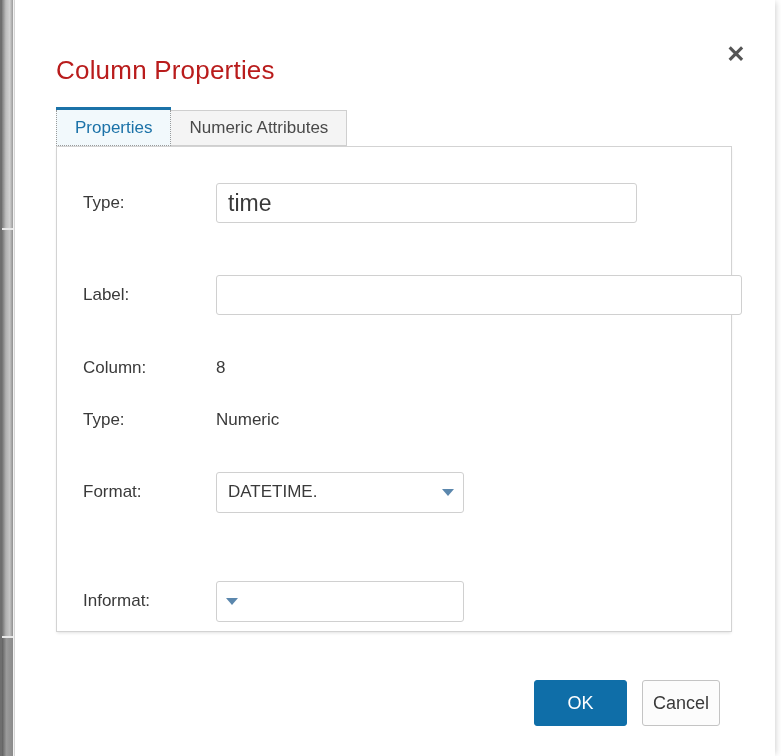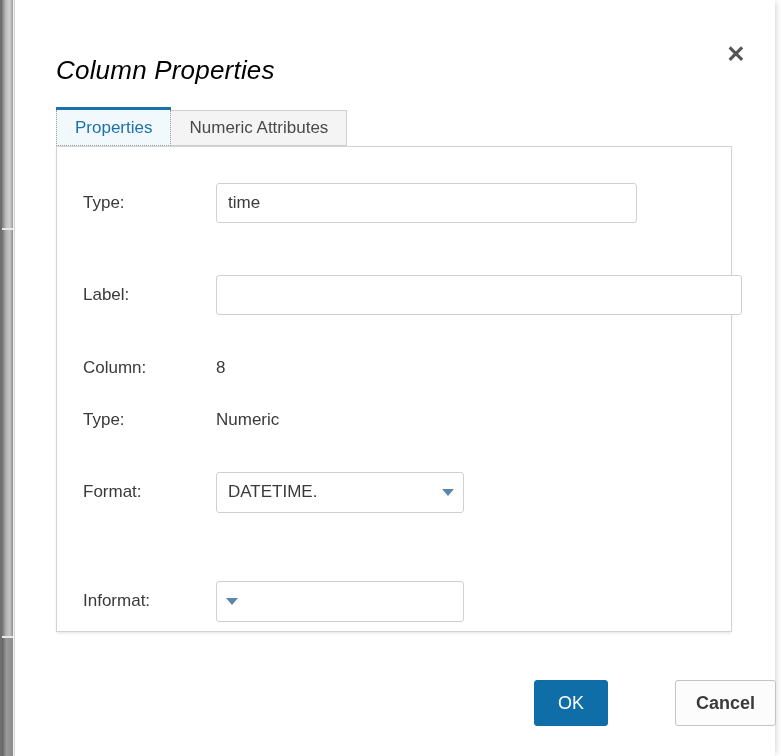--- a/index.html
+++ b/index.html
@@ -59,25 +59,24 @@
     height: 756px;
     background: #ffffff;
     box-shadow: 3px 0 6px -2px rgba(0,0,0,0.18);
   }
 
   #dialog-title {
     position: absolute;
     left: 41px;
     top: 38px;
     font-size: 26px;
-    color: #000000;
+    color: #b91c1c;
     font-weight: normal;
     letter-spacing: 0.2px;
     white-space: nowrap;
-    font-style: italic;
   }
 
   #close-button {
     position: absolute;
     left: 703px;
     top: 36px;
     width: 36px;
     height: 36px;
     border: none;
     background: transparent;
@@ -175,21 +174,21 @@
 
   .text-input {
     position: absolute;
     left: 159px;
     box-sizing: border-box;
     height: 40px;
     border: 1px solid #d0d0d0;
     border-radius: 3px;
     background: #ffffff;
     font-family: "Liberation Sans", sans-serif;
-    font-size: 17px;
+    font-size: 23px;
     color: #3a3a3a;
     padding: 0 11px;
     outline: none;
   }
   .text-input.w-name  { width: 421px; }
   .text-input.w-label { width: 526px; }
 
   .static-value {
     position: absolute;
     left: 159px;
@@ -248,32 +247,31 @@
     height: 46px;
     box-sizing: border-box;
     font-family: "Liberation Sans", sans-serif;
     font-size: 18px;
     border-radius: 3px;
     cursor: pointer;
     padding: 0;
   }
   #ok-button {
     left: 519px;
-    width: 74px;
+    width: 93px;
     background: #0f6ea8;
     border: 1px solid #0f6ea8;
     color: #ffffff;
   }
   #cancel-button {
-    left: 660px;
-    width: 101px;
+    left: 627px;
+    width: 78px;
     background: #fcfcfc;
     border: 1px solid #c4c4c4;
     color: #3a3a3a;
-    font-weight: bold;
   }
 </style>
 </head>
 <body>
 
 <div id="bg-scrollbar">
   <div class="track"></div>
   <div class="thumb seg1"></div>
   <div class="thumb seg2"></div>
   <div class="thumb seg3"></div>

